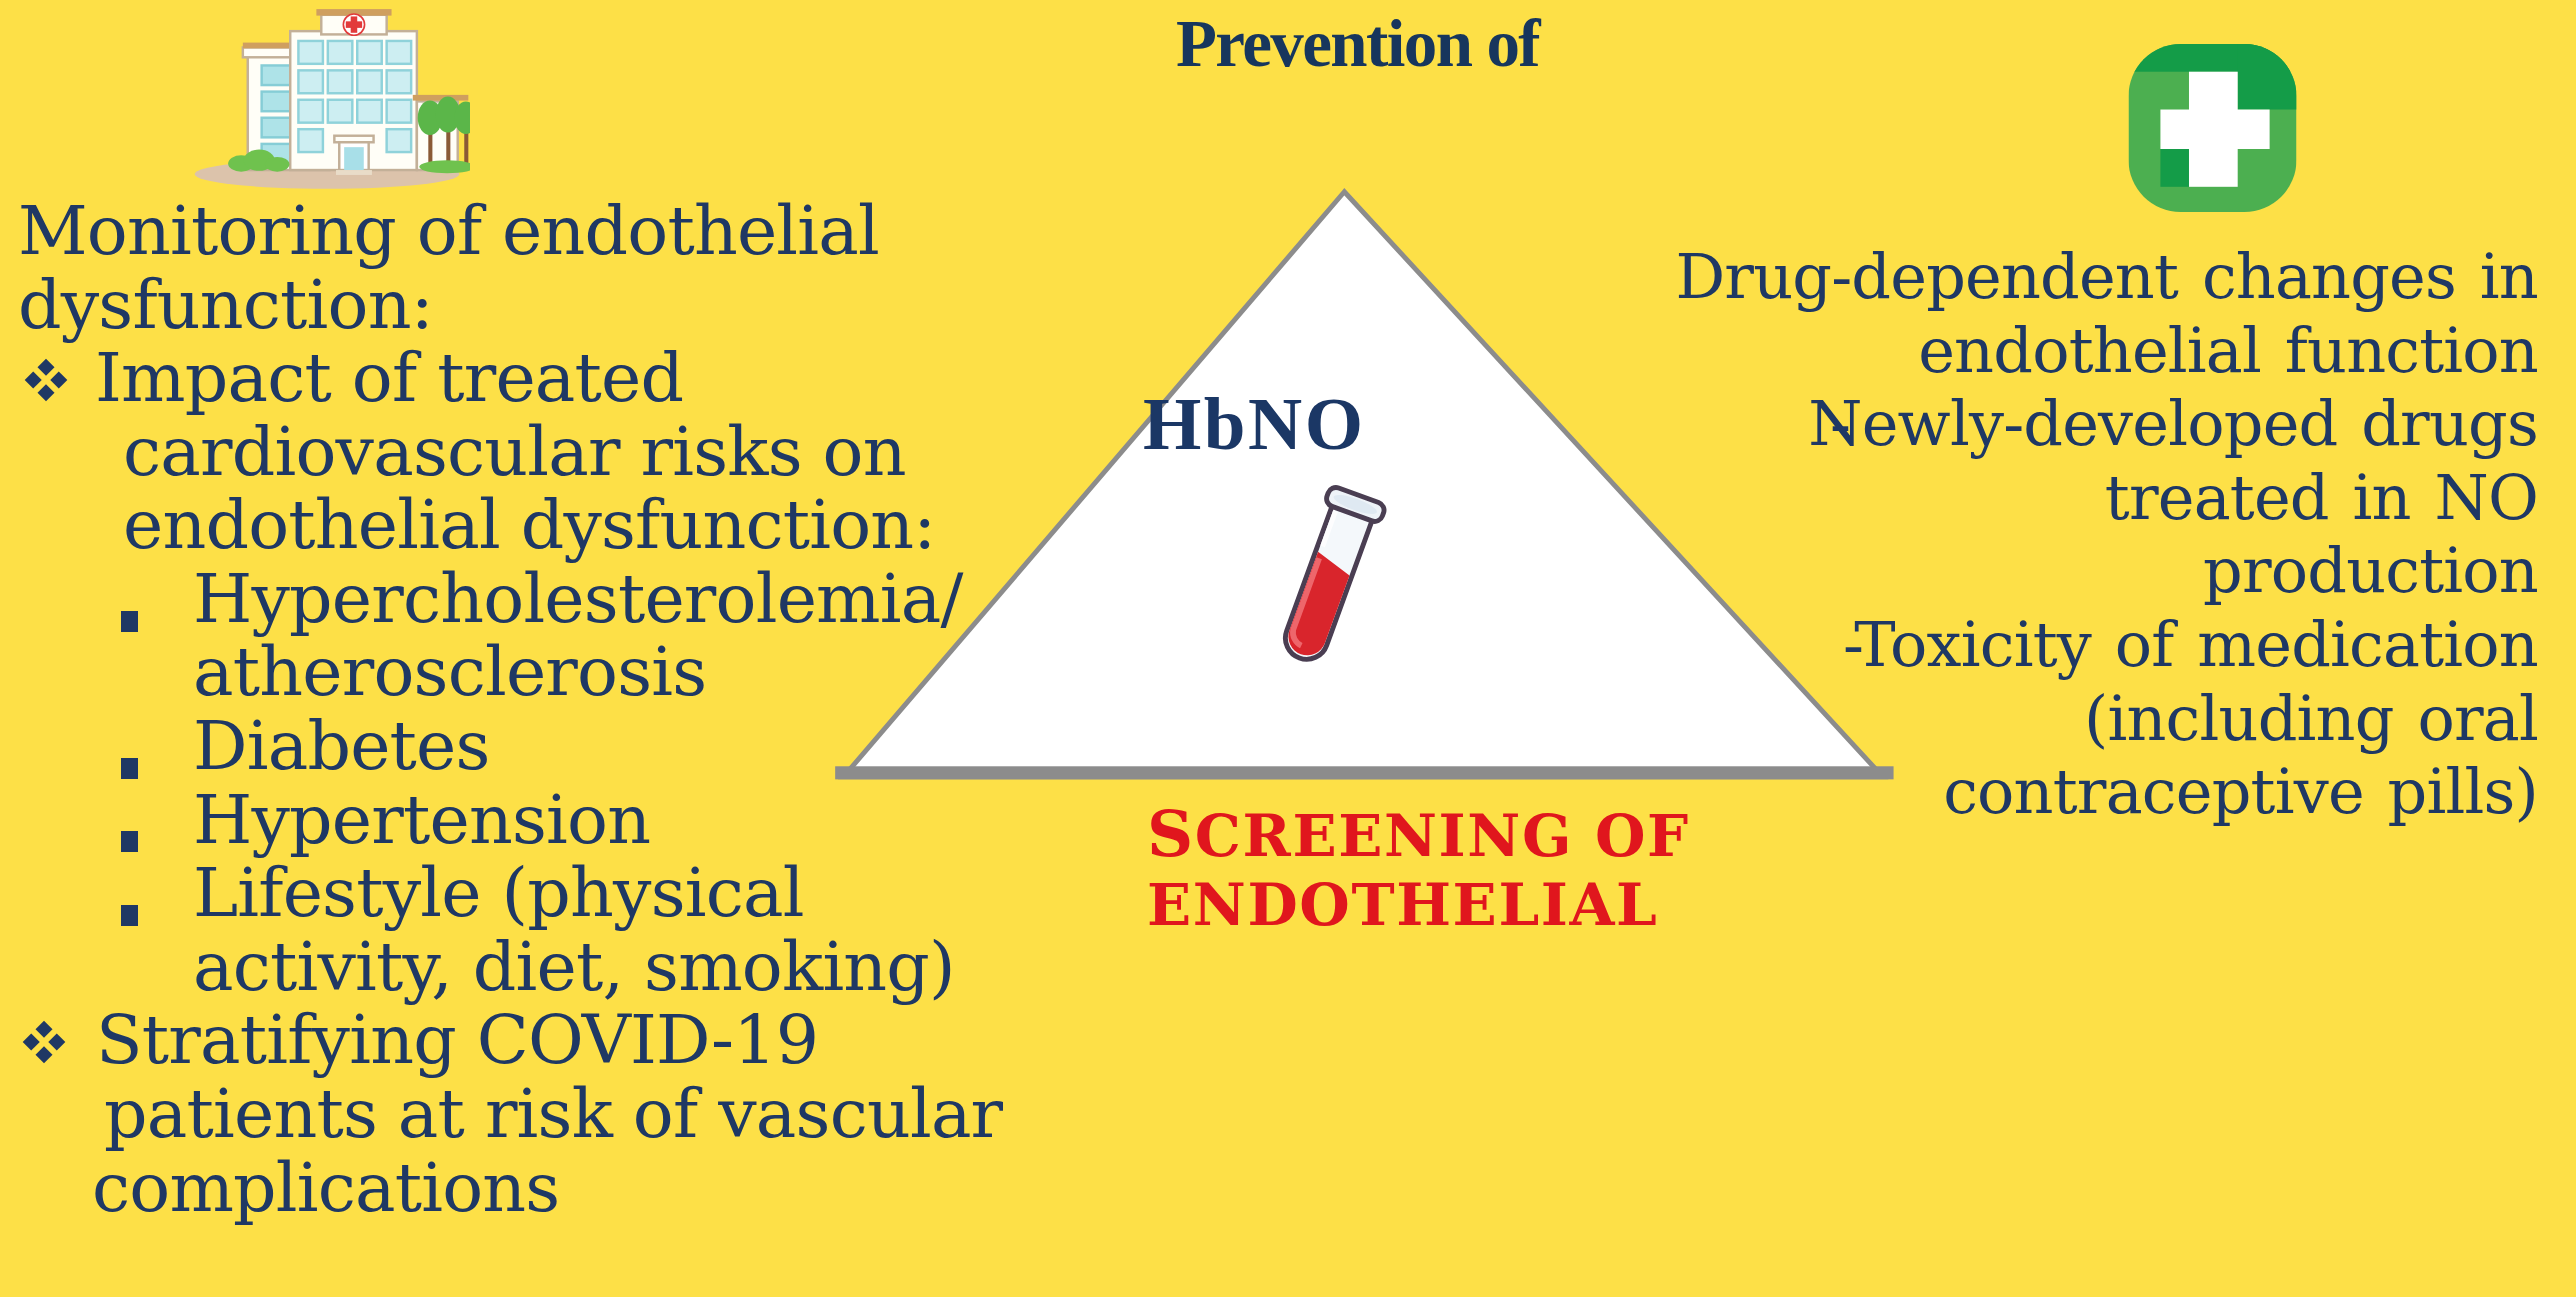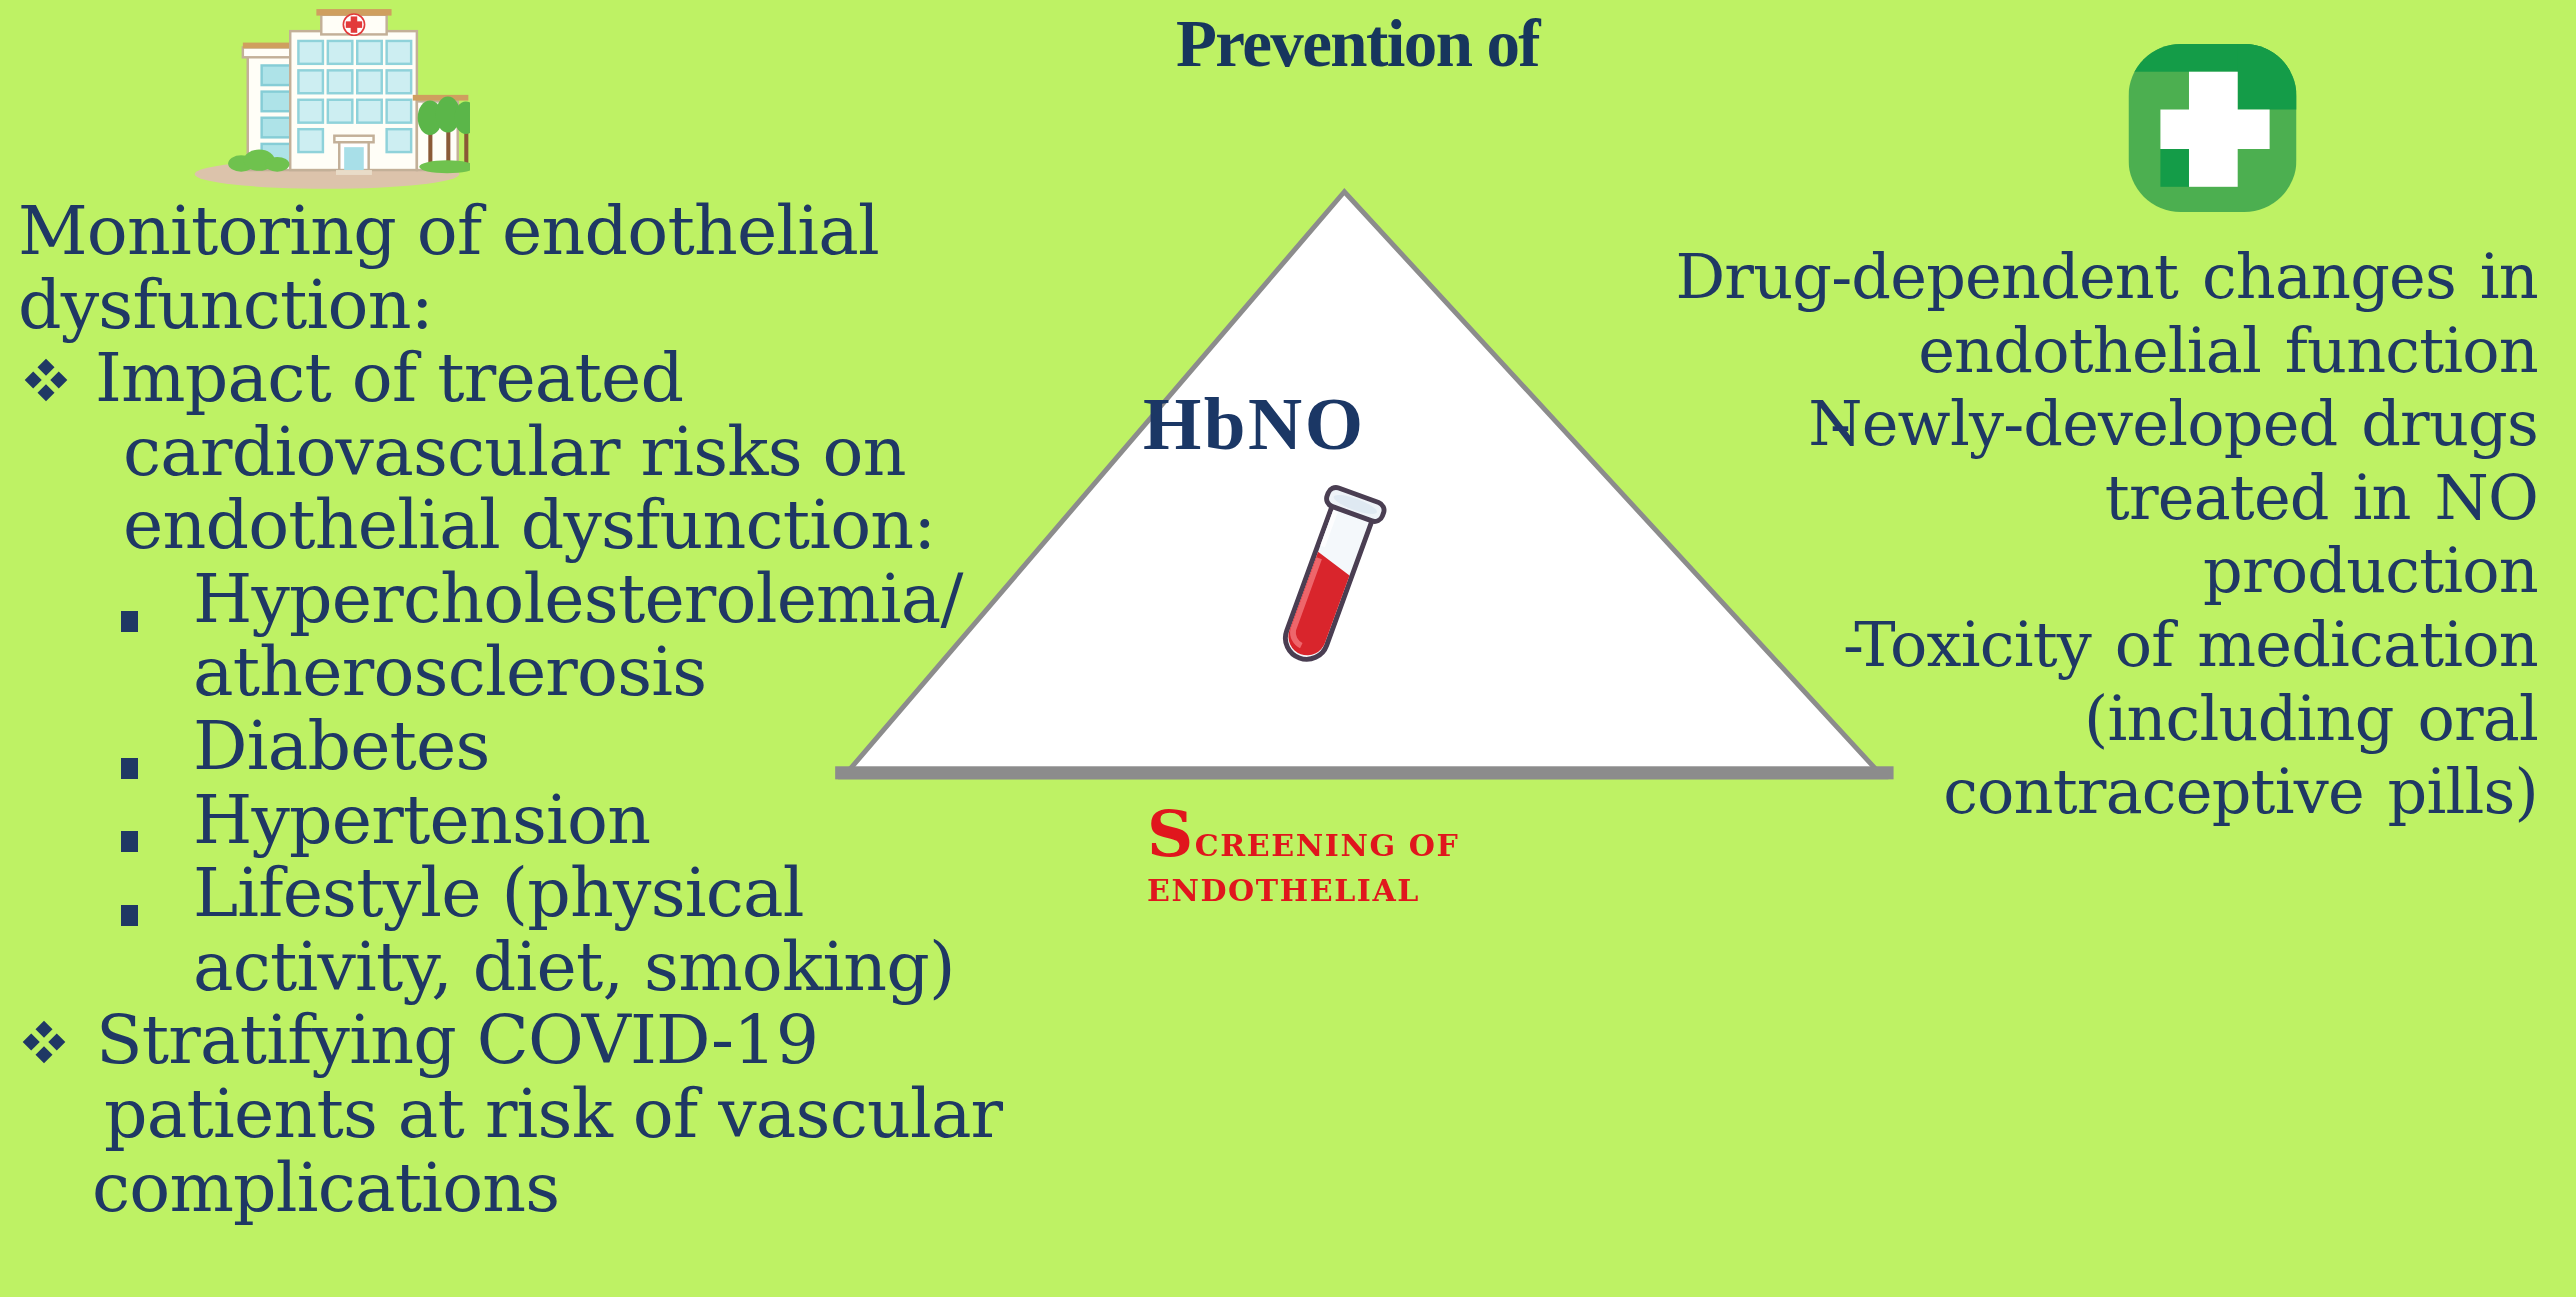--- a/index.html
+++ b/index.html
@@ -1,19 +1,19 @@
 <!DOCTYPE html>
 <html lang="en" style="font-size:13px"><head>
 <meta charset="utf-8">
 <style>
   html,body{margin:0;padding:0;background:#ffffff;}
   .canvas{
     position:relative;
     width:2576px;height:1297px;
-    background:#bef264;
+    background:#fde047;
     overflow:hidden;
     font-family:"DejaVu Serif", serif;
     color:#1F3864;
   }
   .abs{position:absolute;}
   
   .tline{
     position:absolute;
     font-size:68px;
     line-height:1;
@@ -60,21 +60,21 @@
     font-weight:bold;
     font-size:75px;
     letter-spacing:2.5px;
     line-height:1;
     color:#1B3765;
   }
   
   .redline{
     position:absolute;
     left:1147px;
-    font-size:30px;
+    font-size:58px;
     font-weight:bold;
     line-height:1;
     letter-spacing:1.6px;
     color:#E0161D;
     text-transform:uppercase;
     white-space:nowrap;
   }
   .redline.first::first-letter{ font-size:64px; }
   
   .bullet-d4{position:absolute;width:46px;height:46px;}

